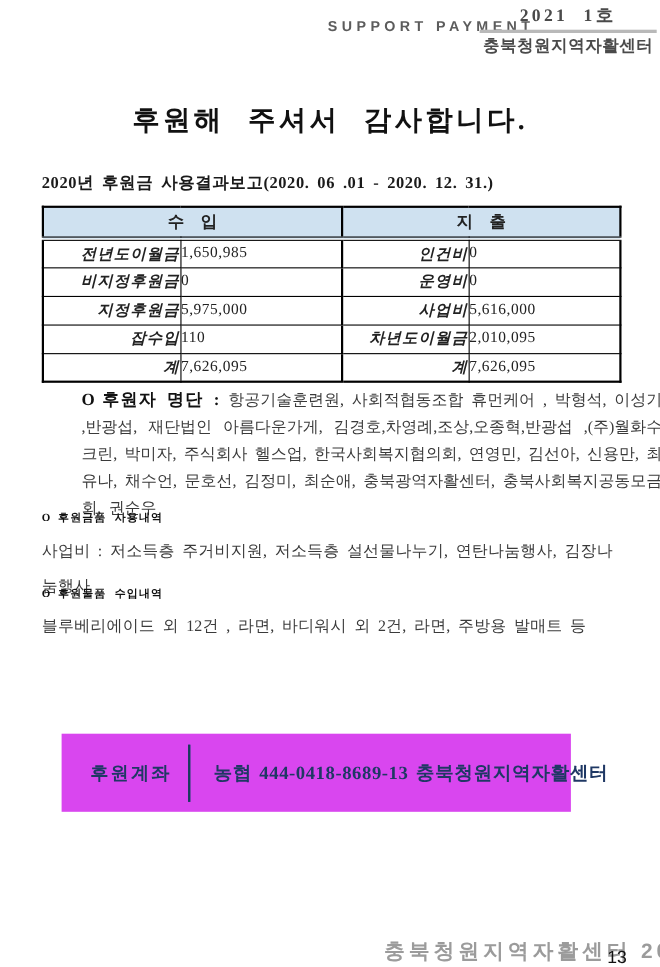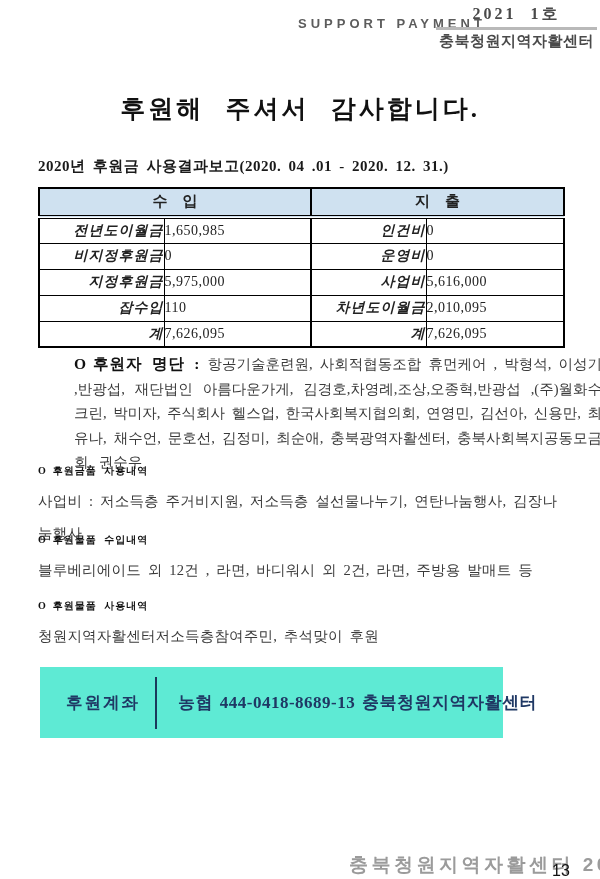--- a/index.html
+++ b/index.html
@@ -58,22 +58,22 @@
   
   .sec { position:absolute; left:38px; width:528px; }
   .sec-heading { font-size:10px; font-weight:bold; letter-spacing:1px; color:#111; word-spacing:4px; }
   .sec-bullet { font-weight:bold; margin-right:6px; }
   .sec-body { font-size:14.5px; color:#3a3a3a; word-spacing:3px; letter-spacing:0.2px; }
   .donors-par { font-size:14.5px; line-height:24.5px; text-align:justify; color:#3a3a3a; word-spacing:3px;margin-left:36px; }
   .donors-par .sec-heading { font-size:15.5px; }
   .sec-body-gap { margin-top:7px; line-height:32px; }
   
   .account-box {
-    position:absolute; top:667px; left:40px; width:463px; height:71px;
-    background:#5eead4;
+    position:absolute; top:667px; left:56px; width:463px; height:71px;
+    background:#d946ef;
     display:flex; align-items:center;
   }
   .account-label {
     margin-left:26px; font-size:16.5px; font-weight:bold;
     color:#1f3864; letter-spacing:2px; white-space:nowrap;
   }
   .account-bar {
     width:11px; height:52px; margin-left:15px;
     background:#2d5f92; border:1px solid #1b3a5c;
   }
@@ -100,21 +100,21 @@
 <div class="page">
 
   <div class="support-payment">SUPPORT PAYMENT</div>
   <div class="issue-block">
     <div class="issue-number">2021  1호</div>
     <div class="issue-line"></div>
     <div class="issue-org">충북청원지역자활센터</div>
   </div>
 
   <div class="main-title">후원해 주셔서 감사합니다.</div>
-  <div class="report-subtitle">2020년 후원금 사용결과보고(2020. 04 .01 - 2020. 12. 31.)</div>
+  <div class="report-subtitle">2020년 후원금 사용결과보고(2020. 06 .01 - 2020. 12. 31.)</div>
 
   <table class="donation-table">
     <colgroup>
       <col style="width:125px">
         <col style="width:147px">
         <col style="width:115px">
         <col style="width:138px">
     </colgroup>
     <thead>
       <tr>
@@ -164,24 +164,20 @@
   <div class="sec" style="top:464px;">
     <div class="sec-heading"><span class="sec-bullet">O</span><span>후원금품 사용내역</span></div>
     <div class="sec-body sec-body-gap">사업비 : 저소득층 주거비지원, 저소득층 설선물나누기, 연탄나눔행사, 김장나눔행사</div>
   </div>
 
   <div class="sec" style="top:533px;">
     <div class="sec-heading"><span class="sec-bullet">O</span><span>후원물품 수입내역</span></div>
     <div class="sec-body sec-body-gap">블루베리에이드 외 12건 , 라면, 바디워시 외 2건, 라면, 주방용 발매트 등</div>
   </div>
 
-  <div class="sec" style="top:599px;">
-    <div class="sec-heading"><span class="sec-bullet">O</span><span>후원물품 사용내역</span></div>
-    <div class="sec-body sec-body-gap">청원지역자활센터저소득층참여주민, 추석맞이 후원</div>
-  </div>
 
   <div class="account-box">
     <span class="account-label">후원계좌</span>
     <span class="account-bar"></span>
     <span class="account-detail">농협 444-0418-8689-13 충북청원지역자활센터</span>
   </div>
 
   <div class="footer-org">충북청원지역자활센터 2021</div>
   <div class="page-number">13</div>
 

